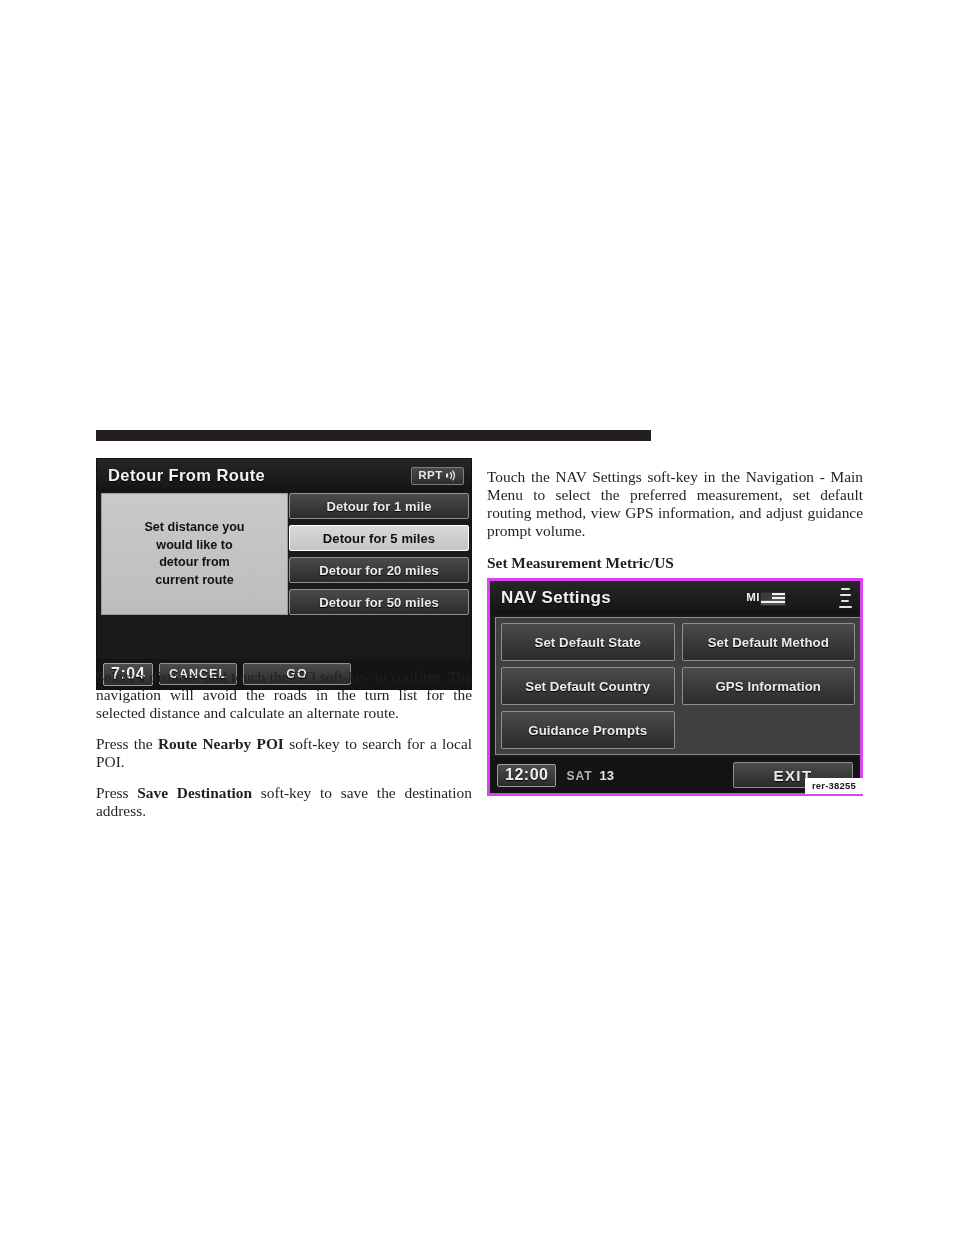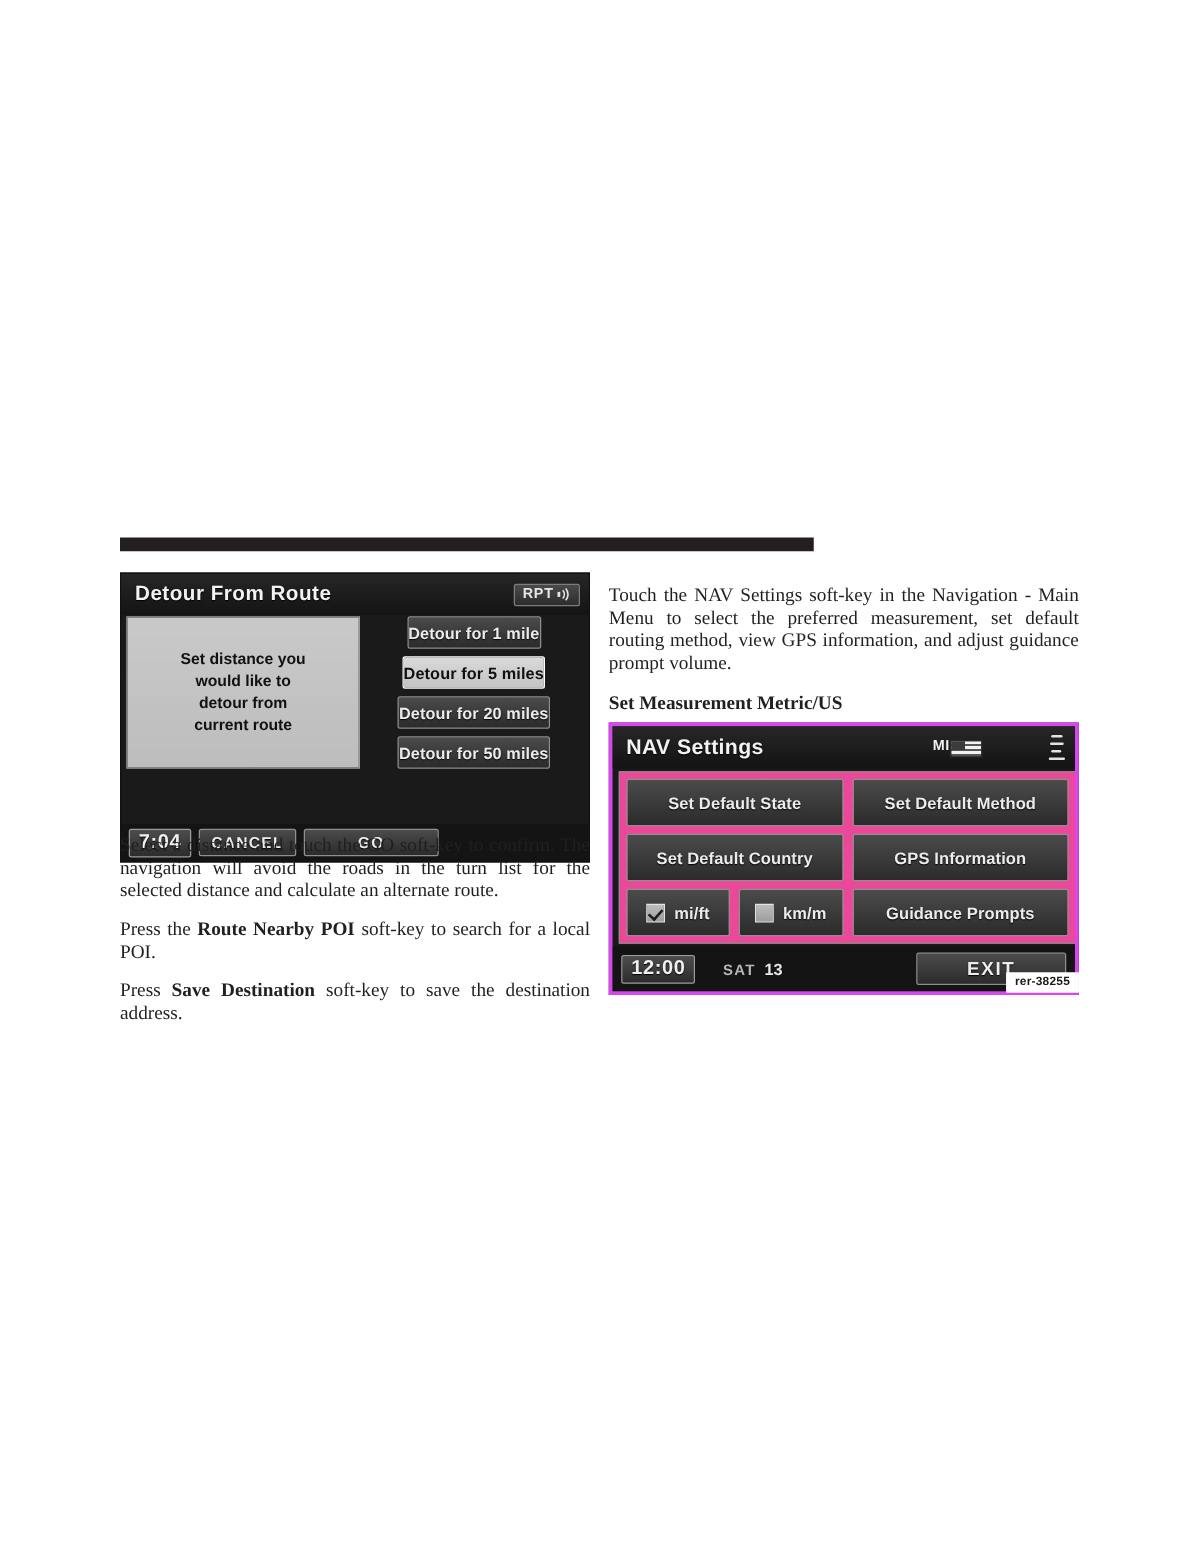--- a/index.html
+++ b/index.html
@@ -141,21 +141,20 @@
     text-align: center;
   }
   .detour-keys {
     position: absolute;
     right: 0; top: 0;
     width: 180px;
     height: 122px;
     display: flex;
     flex-direction: column;
     justify-content: space-between;
-    align-items: center;
   }
   .soft-key {
     background: linear-gradient(#4b4b4b, #2b2b2b);
     border: 1px solid #8f8f8f;
     border-radius: 2px;
     color: #ececec;
     font-size: 13px;
     font-weight: bold;
     letter-spacing: .1px;
     display: flex;
@@ -288,21 +287,21 @@
   .scale-icon i:nth-child(1) { width: 9px; }
   .scale-icon i:nth-child(2) { width: 11px; }
   .scale-icon i:nth-child(3) { width: 8px; }
   .scale-icon i:nth-child(4) { width: 13px; }
 
   .nav-body {
     position: absolute;
     left: 5px; top: 36px;
     width: 366px;
     height: 138px;
-    background: #ec4899;
+    background: #404040;
     border: 1px solid #8c8c8c;
     box-sizing: border-box;
     padding: 5px;
     display: grid;
     grid-template-columns: 1fr 1fr;
     grid-template-rows: 1fr 1fr 1fr;
     gap: 6px 7px;
   }
   .nav-body .soft-key { font-size: 13.2px; }
   .measure-pair {
@@ -334,21 +333,21 @@
     border: solid #1c1c1c;
     border-width: 0 2.3px 2.3px 0;
     transform: rotate(42deg);
   }
 
   #nav-figure .status-bar { height: 36px; padding: 0 7px; }
   .date-text {
     display: flex;
     align-items: baseline;
     gap: 7px;
-    margin-left: 16px;
+    margin-left: 4px;
     color: #b6b6b6;
   }
   .date-text .dow { font-size: 12px; font-weight: bold; letter-spacing: 1px; }
   .date-text .dnum { font-size: 13px; font-weight: bold; color: #e7e7e7; }
   #nav-exit {
     margin-left: auto;
     width: 120px;
     height: 26px;
     font-size: 15px;
     letter-spacing: 1.4px;
@@ -452,30 +451,20 @@
             <i></i>
         </span>
       </div>
 
       <div class="nav-body">
         <div class="soft-key">Set Default State</div>
         <div class="soft-key">Set Default Method</div>
         <div class="soft-key">Set Default Country</div>
         <div class="soft-key">GPS Information</div>
 
-        <div class="measure-pair">
-          <div class="soft-key measure-key">
-            <span class="cbox checked"></span>
-            <span>mi/ft</span>
-          </div>
-          <div class="soft-key measure-key">
-            <span class="cbox"></span>
-            <span>km/m</span>
-          </div>
-        </div>
 
         <div class="soft-key">Guidance Prompts</div>
       </div>
 
       <div class="status-bar">
         <span class="clock-key">12:00</span>
         <span class="date-text">
           <span class="dow">SAT</span>
           <span class="dnum">13</span>
         </span>

